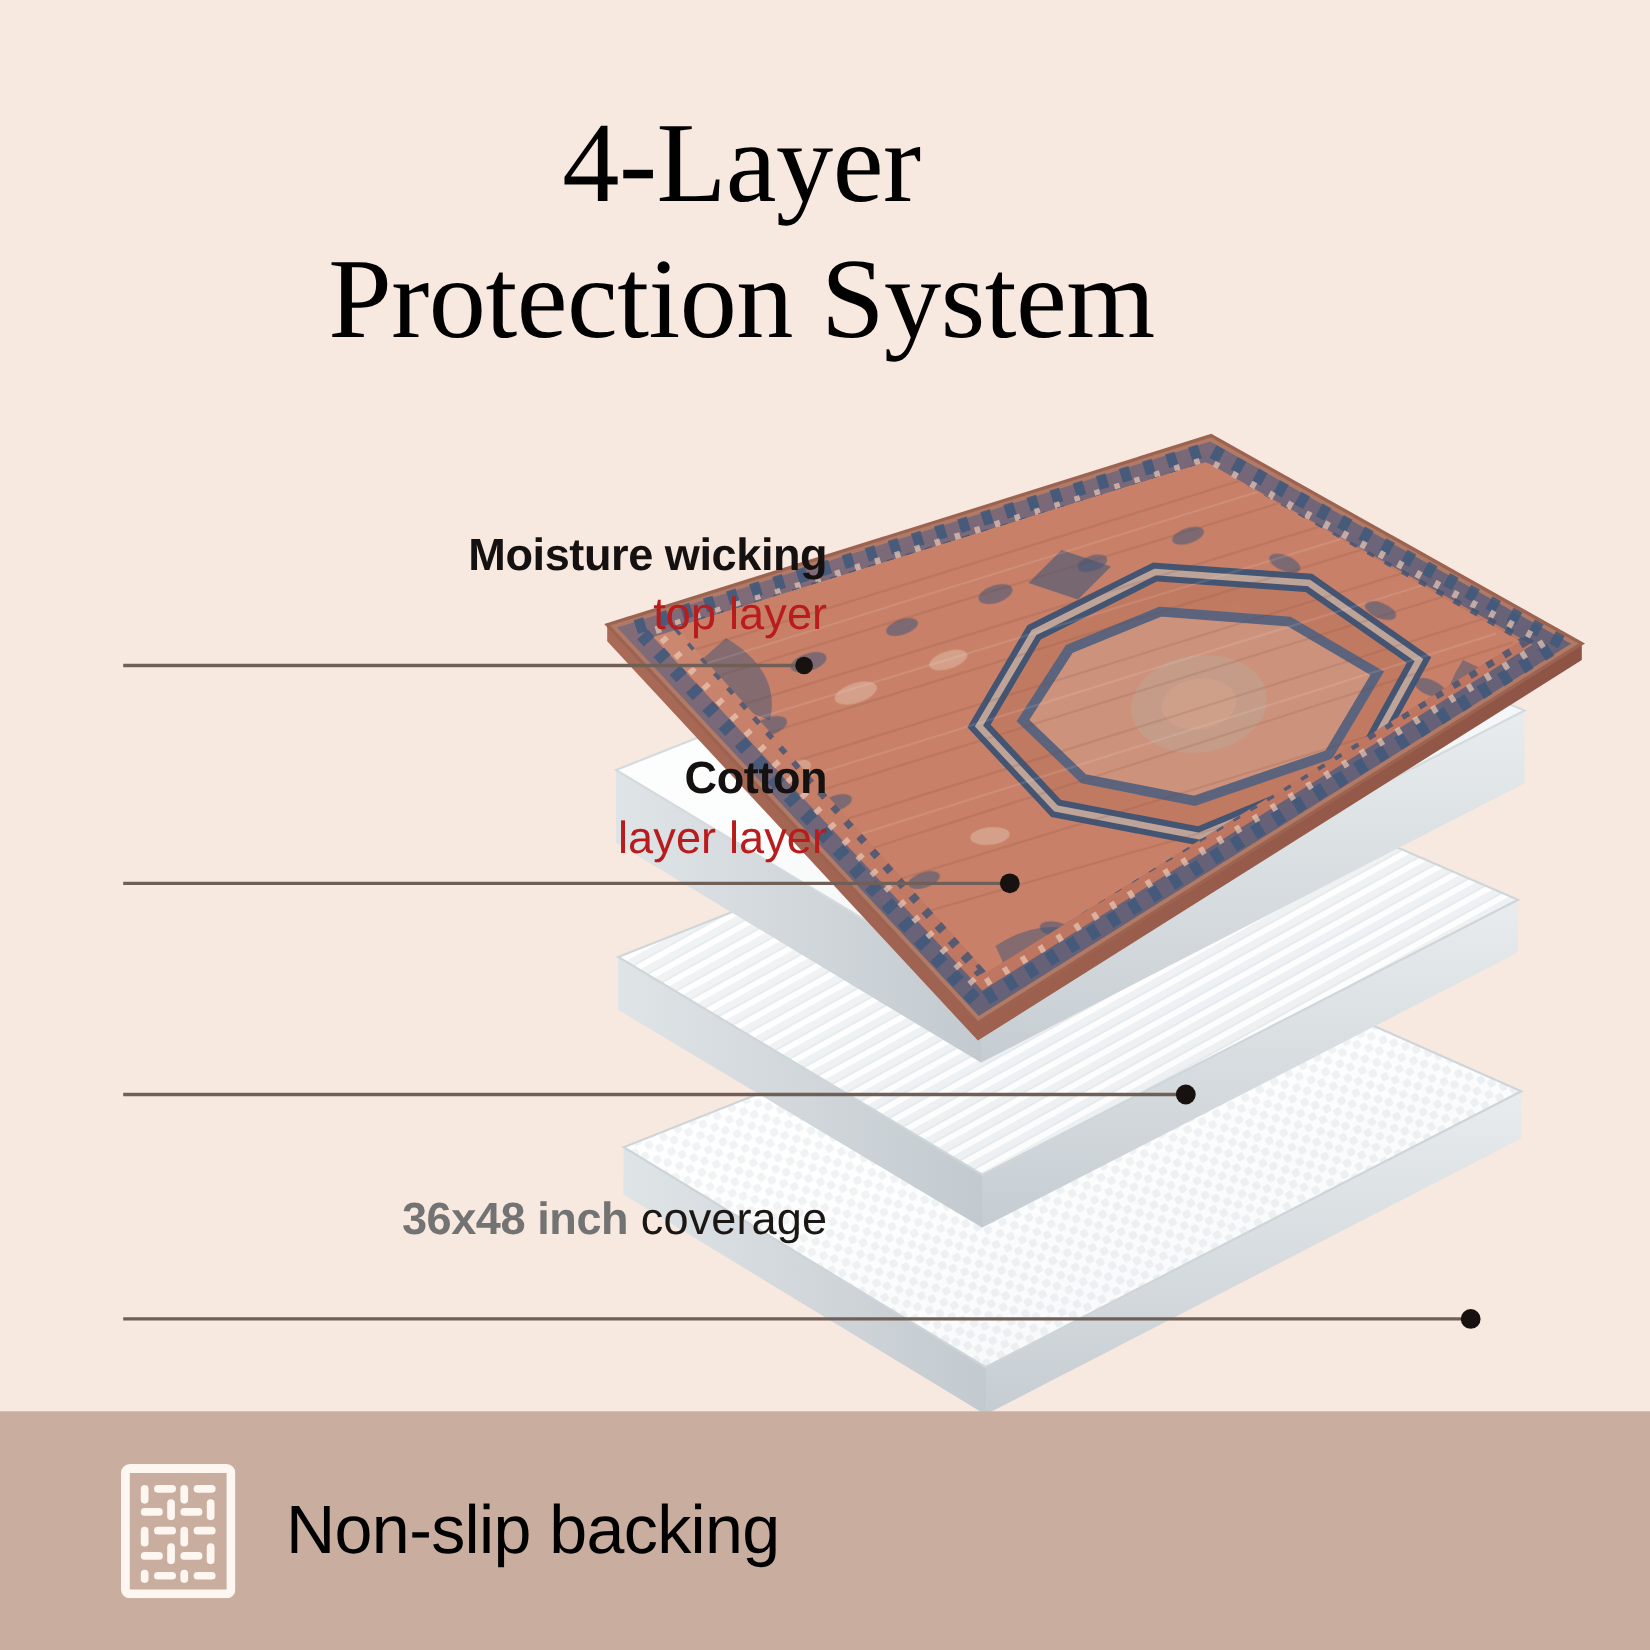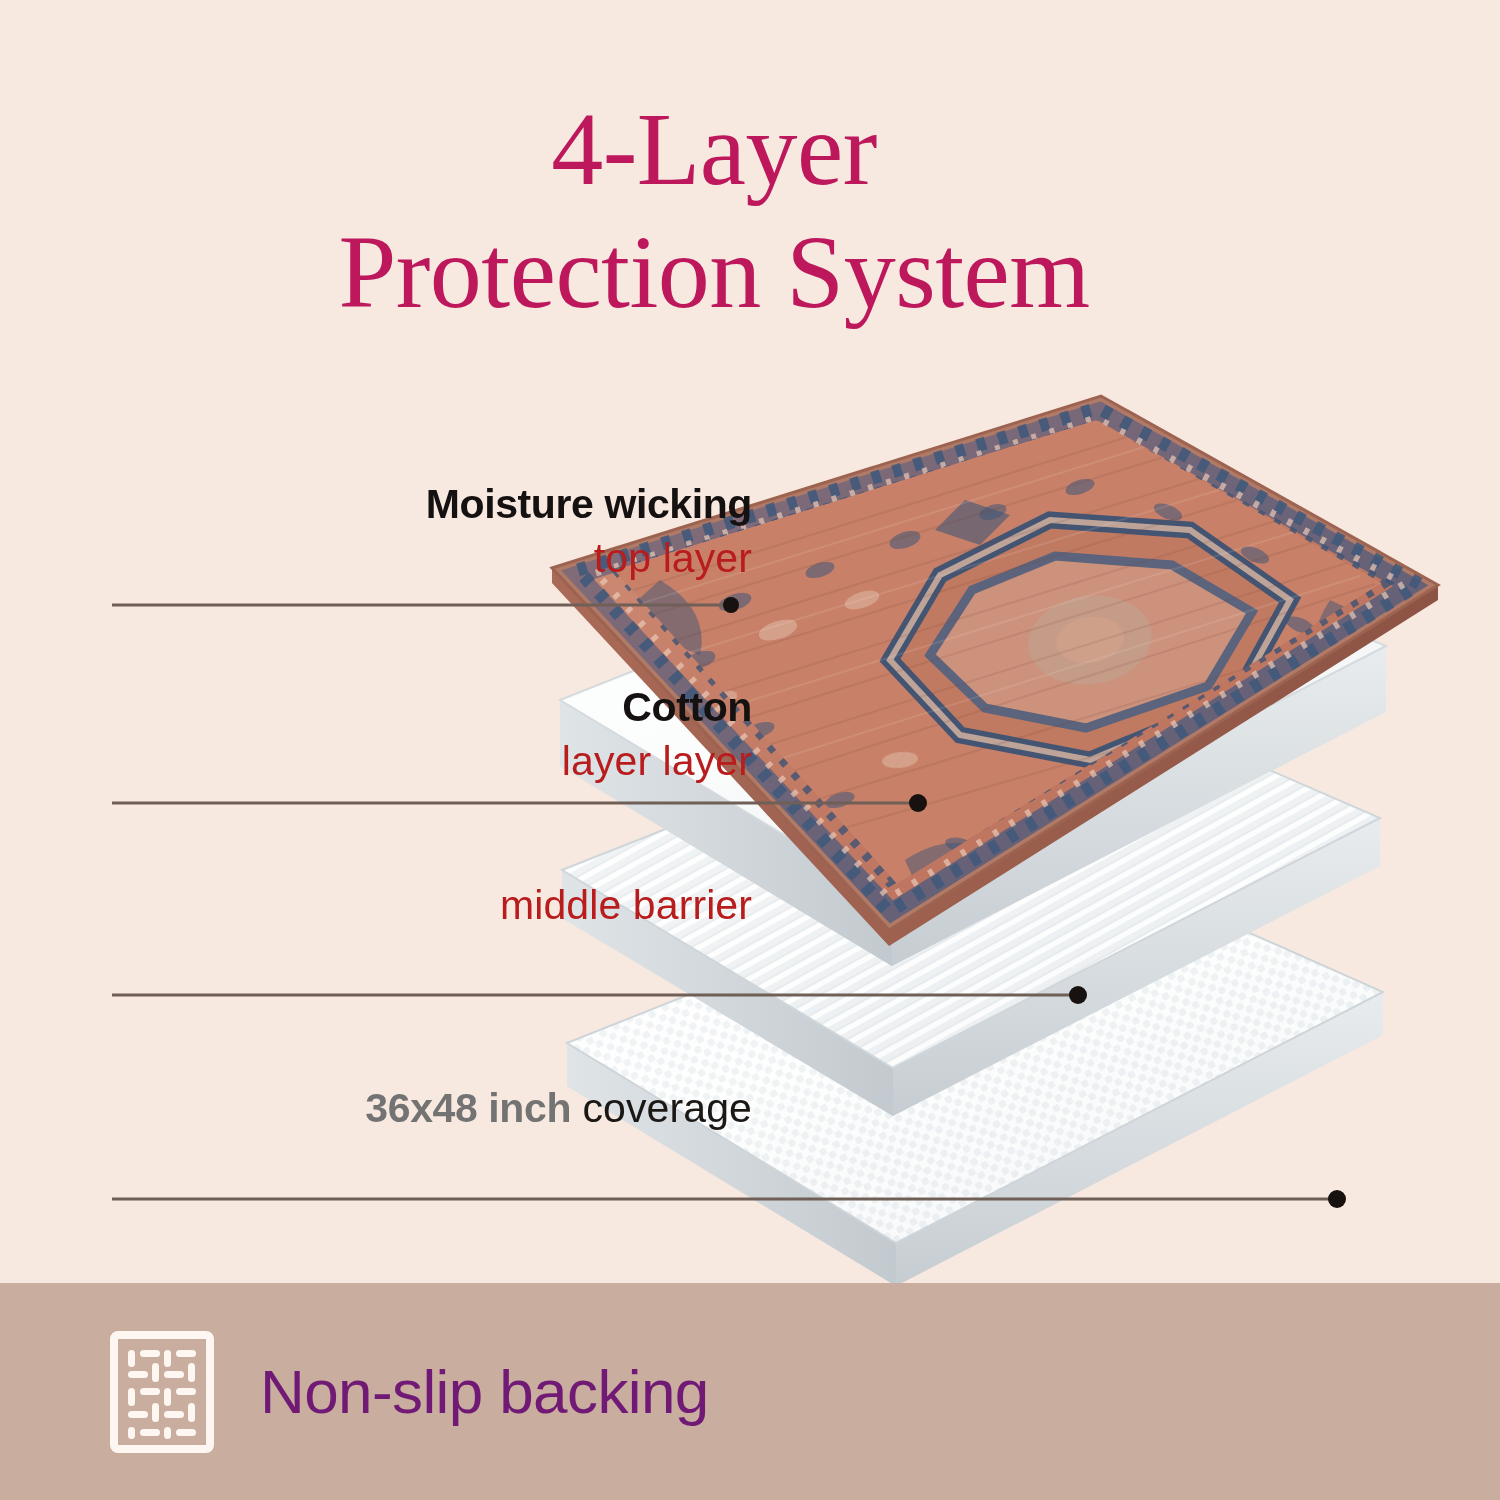--- a/index.html
+++ b/index.html
@@ -19,26 +19,25 @@
   }
 
   
   .title {
     position: absolute;
     left: 0;
     top: 88px;
     width: 1348px;
     text-align: center;
     font-family: "Liberation Serif", "DejaVu Serif", serif;
-    color: #be185d;
+    color: #000000;
     font-size: 104px;
     line-height: 1.18;
     letter-spacing: -0.5px;
     font-weight: 400;
-    padding-left: 40px;
   }
   .title .l1 { display: block; }
   .title .l2 { display: block; }
 
   
   .callout {
     position: absolute;
     left: 112px;
     width: 640px;
     text-align: right;
@@ -100,21 +99,21 @@
     width: 104px;
     height: 122px;
     flex: 0 0 auto;
   }
   .bottombar .bb-text {
     margin-left: 46px;
     font-family: "Liberation Sans", sans-serif;
     font-weight: 500;
     font-size: 62px;
     letter-spacing: -0.6px;
-    color: #701a75;
+    color: #000000;
     white-space: nowrap;
   }
 
   svg { display: block; }
   .stage {
     position: absolute;
     left: 0; top: 0;
     width: 1500px; height: 1500px;
     pointer-events: none;
   }
@@ -323,21 +322,20 @@
     <div class="lbl-strong">Moisture wicking</div>
     <div class="lbl-light">top layer</div>
   </div>
 
   <div class="callout" id="c2">
     <div class="lbl-strong">Cotton</div>
     <div class="lbl-light">layer layer</div>
   </div>
 
   <div class="callout" id="c3">
-    <div class="lbl-light">middle barrier</div>
   </div>
 
   <div class="callout" id="c4">
     <div class="lbl-mixed"><b>36x48 inch</b><span> coverage</span></div>
   </div>
 
   <div class="bottombar">
     <div class="icon-wrap">
       <svg viewBox="0 0 104 122" width="104" height="122" aria-hidden="true">
         <rect x="4" y="4" width="96" height="114" rx="4" ry="4" fill="none" stroke="#fdf6f1" stroke-width="8"></rect>

